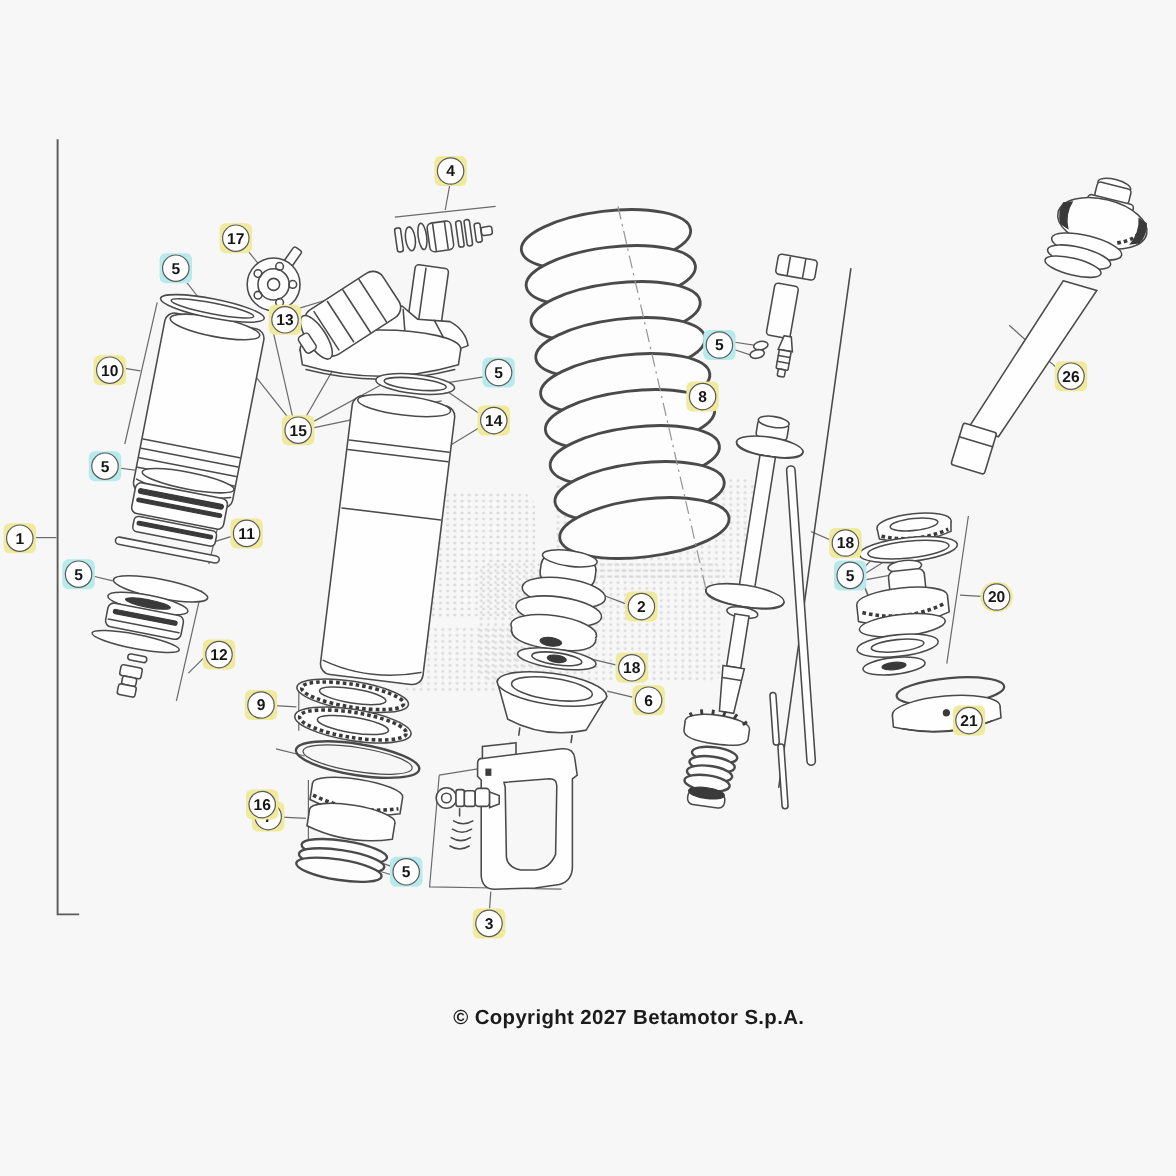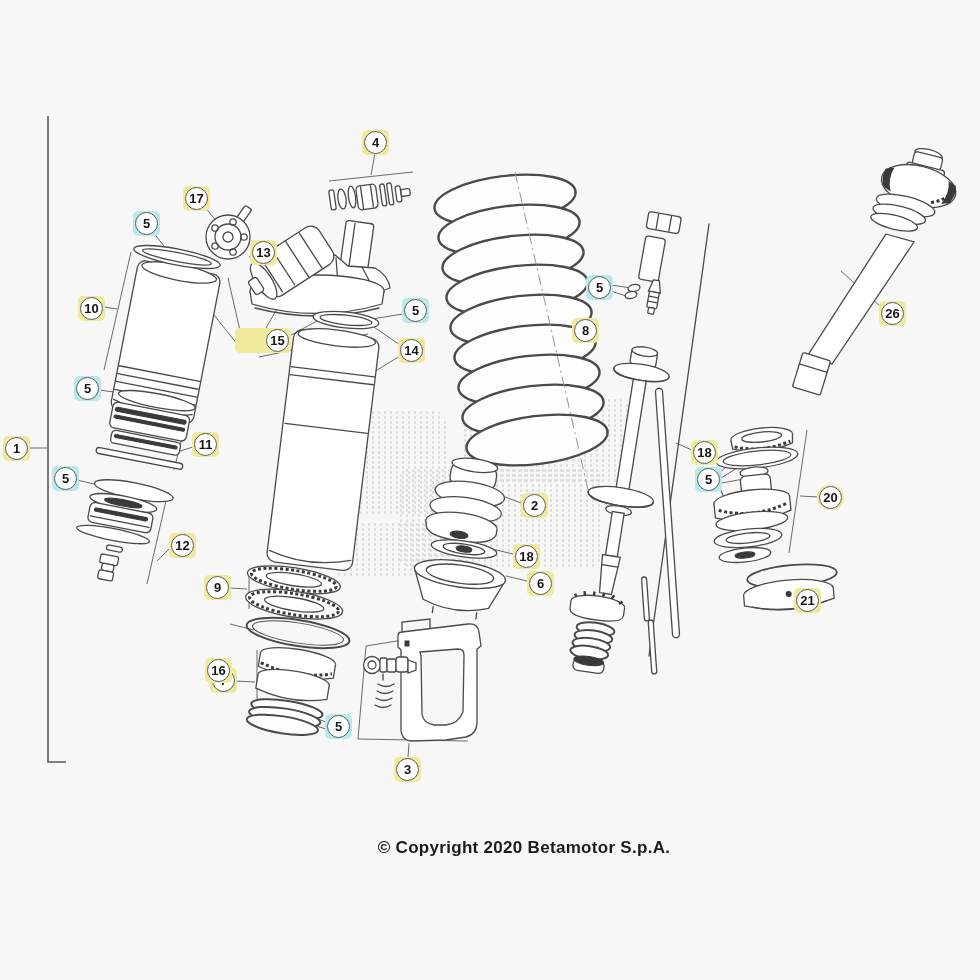--- a/index.html
+++ b/index.html
@@ -400,27 +400,27 @@
     </div>
   <div class="co y" style="left:78px;  top:296px;">
       <span class="cc">10</span>
     </div>
   <div class="co y" style="left:192px; top:432px;">
       <span class="cc">11</span>
     </div>
   <div class="co y" style="left:169px; top:533px;">
       <span class="cc">12</span>
     </div>
-  <div class="co y" style="left:224px; top:240px;margin-left:26px;">
+  <div class="co y" style="left:224px; top:254px;">
       <span class="cc">13</span>
     </div>
   <div class="co y" style="left:398px; top:338px;">
       <span class="cc">14</span>
     </div>
-  <div class="co y" style="left:235px; top:328px;padding-left:29px;">
+  <div class="co y" style="left:235px; top:346px;">
       <span class="cc">15</span>
     </div>
   <div class="co y" style="left:205px; top:610px;margin-top:48px;">
       <span class="cc">16</span>
     </div>
   <div class="co y" style="left:183px; top:186px;">
       <span class="cc">17</span>
     </div>
   <div class="co y" style="left:513px; top:544px;">
       <span class="cc">18</span>
@@ -431,14 +431,14 @@
   <div class="co y" style="left:817px; top:485px;border-radius:12px;">
       <span class="cc">20</span>
     </div>
   <div class="co y" style="left:794px; top:588px;">
       <span class="cc">21</span>
     </div>
   <div class="co y" style="left:879px; top:301px;">
       <span class="cc">26</span>
     </div>
 
-  <div class="copyright">© Copyright 2020 Betamotor S.p.A.</div>
+  <div class="copyright">© Copyright 2027 Betamotor S.p.A.</div>
 </div>
 
 </body></html>

